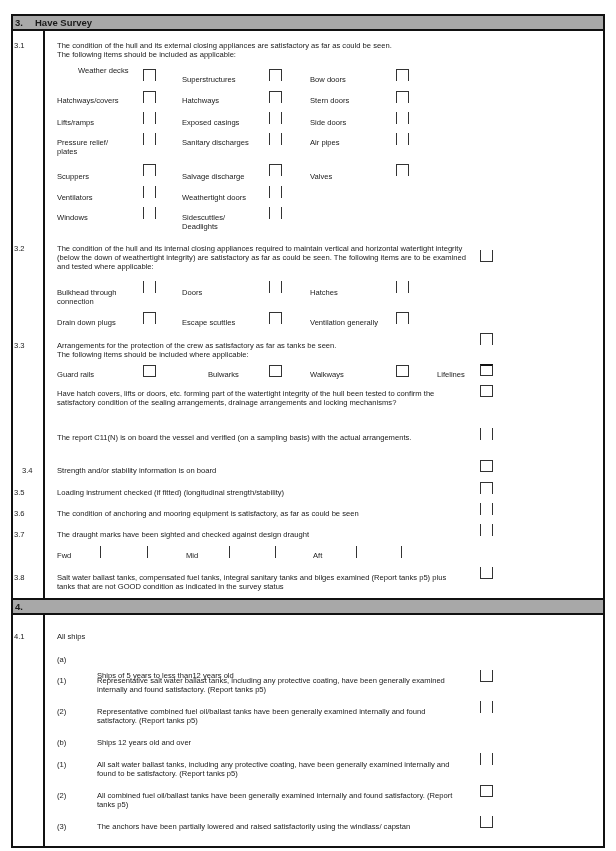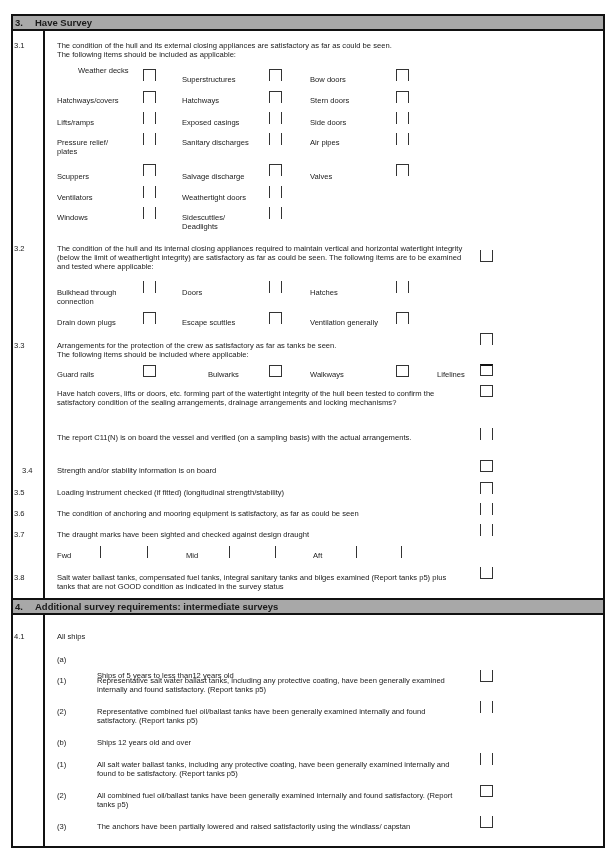--- a/index.html
+++ b/index.html
@@ -74,21 +74,21 @@
 <div class="cb sides" style="left:143px;top:186px;"></div>
 <div class="t" style="left:182px;top:193px;">Weathertight doors</div>
 <div class="cb sides" style="left:269px;top:186px;"></div>
 
 <div class="t" style="left:57px;top:213px;">Windows</div>
 <div class="cb sides" style="left:143px;top:207px;"></div>
 <div class="t wrap" style="left:182px;top:213px;width:70px;">Sidescuttles/ Deadlights</div>
 <div class="cb sides" style="left:269px;top:207px;"></div>
 
 <div class="n" style="top:244px;">3.2</div>
-<div class="t wrap" style="left:57px;top:244px;width:410px;">The condition of the hull and its internal closing appliances required to maintain vertical and horizontal watertight integrity (below the limit of weathertight integrity) are satisfactory as far as could be seen. The following items are to be examined and tested where applicable:</div>
+<div class="t wrap" style="left:57px;top:244px;width:410px;">The condition of the hull and its internal closing appliances required to maintain vertical and horizontal watertight integrity (below the down of weathertight integrity) are satisfactory as far as could be seen. The following items are to be examined and tested where applicable:</div>
 <div class="cb bottom" style="left:480px;top:250px;"></div>
 
 <div class="t wrap" style="left:57px;top:288px;width:75px;">Bulkhead through connection</div>
 <div class="cb sides" style="left:143px;top:281px;"></div>
 <div class="t" style="left:182px;top:288px;">Doors</div>
 <div class="cb sides" style="left:269px;top:281px;"></div>
 <div class="t" style="left:310px;top:288px;">Hatches</div>
 <div class="cb sides" style="left:396px;top:281px;"></div>
 
 <div class="t" style="left:57px;top:318px;">Drain down plugs</div>
@@ -145,21 +145,20 @@
 <div class="tick" style="left:356px;top:546px;"></div>
 <div style="position:absolute;left:357px;top:546px;width:44px;height:12px;"></div>
 <div class="tick" style="left:401px;top:546px;"></div>
 
 <div class="n" style="top:573px;">3.8</div>
 <div class="t wrap" style="left:57px;top:573px;width:390px;">Salt water ballast tanks, compensated fuel tanks, integral sanitary tanks and bilges examined (Report tanks p5) plus tanks that are not GOOD condition as indicated in the survey status</div>
 <div class="cb bottom" style="left:480px;top:567px;"></div>
 
 <div class="sec-head" style="top:598px;">
   <span class="num">4.</span>
-  <span class="ttl">Additional survey requirements: intermediate surveys</span>
 </div>
 <div class="vline" style="top:615px;height:233px;"></div>
 
 <div class="n" style="top:632px;">4.1</div>
 <div class="t" style="left:57px;top:632px;">All ships</div>
 
 <div class="t" style="left:57px;top:655px;">(a)</div>
 <div class="t" style="left:97px;top:655px;margin-top:16px;">Ships of 5 years to less than12 years old</div>
 
 <div class="t" style="left:57px;top:676px;">(1)</div>

